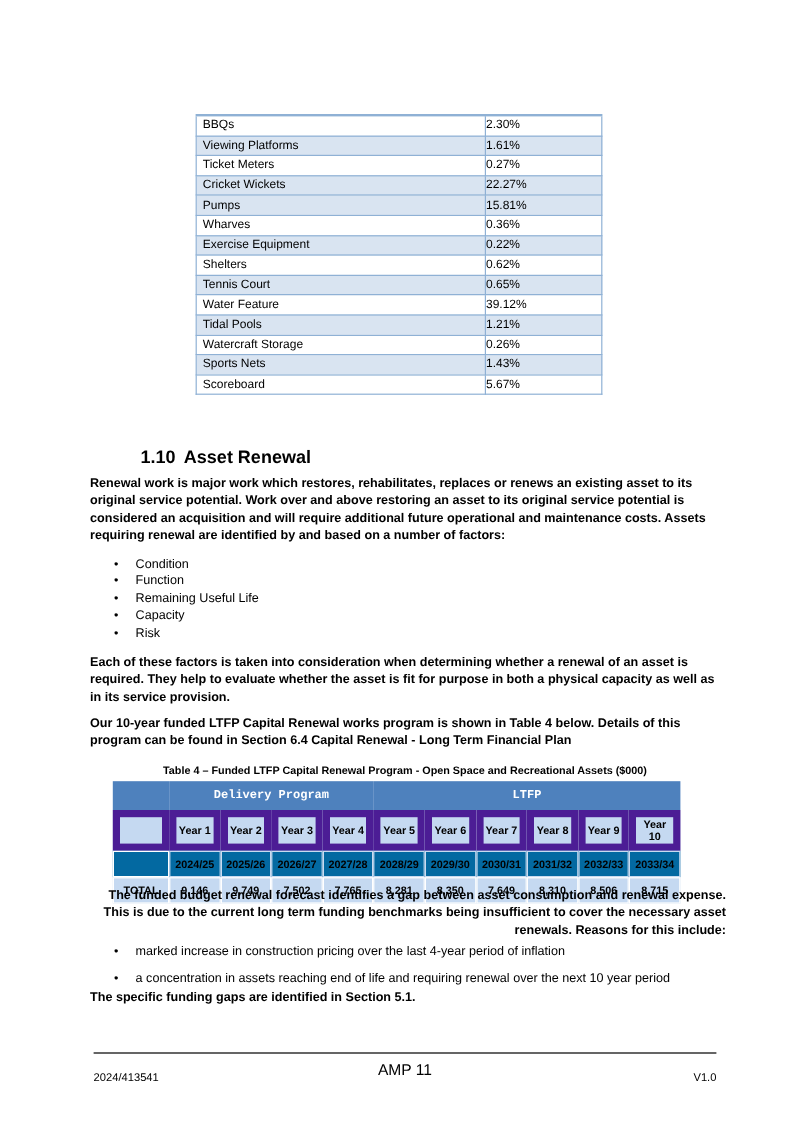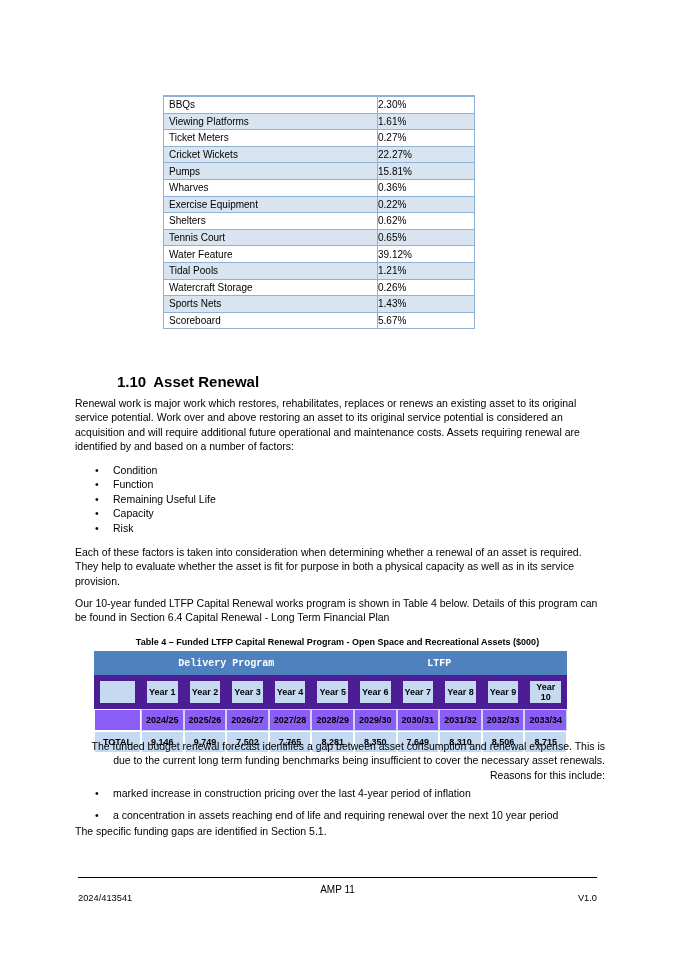--- a/index.html
+++ b/index.html
@@ -11,40 +11,40 @@
     --text:#000000;
   }
   html,body{margin:0;padding:0;background:#ffffff;}
   .page{
     position:relative;width:675px;height:954px;background:#ffffff;
     font-family:"Liberation Sans",sans-serif;color:var(--text);overflow:hidden;
   }
 
   
   .asset-table{
-    position:absolute;top:95px;left:163px;width:312px;
+    position:absolute;top:95px;left:163px;width:339px;
     border-collapse:collapse;font-size:10px;table-layout:fixed;
   }
   .asset-table{border-top:2px solid var(--asset-border);}
   .asset-table td{
     border:1px solid var(--asset-border);height:15.6px;
     padding:0 5px;vertical-align:middle;
   }
   .asset-table td.val{width:96px;text-align:left;padding:0;}
   .asset-table tr.stripe td{background:var(--stripe-blue);}
 
   
   .heading{
     position:absolute;top:373px;left:117px;
     font-size:15px;font-weight:bold;
   }
   .heading .num{margin-right:7px;}
   .para{
     position:absolute;left:75px;width:530px;
-    font-size:10.5px;line-height:14.4px;
+    font-size:10.5px;line-height:14.4px;font-weight:bold;
   }
   .p1{top:396px;}
   .p2{top:545px;}
   .p3{top:596px;}
   .pg1{top:739px;text-align:right;}
   .pg2{top:824px;}
 
   ul.bullets{
     position:absolute;left:95px;margin:0;padding:0;list-style:none;
     font-size:10.5px;line-height:14.4px;width:500px;
@@ -65,27 +65,27 @@
     border-collapse:separate;border-spacing:0;table-layout:fixed;
     font-size:9px;font-weight:bold;
   }
   .t4 col.lblcol{width:47px;}
   .t4 td{text-align:center;vertical-align:middle;overflow:hidden;}
   .t4 tr.band td{
     background:var(--header-blue);color:#ffffff;border:none;
     height:22px;font-size:10px;font-family:Liberation Mono, monospace;
   }
   .t4 tr.years td{background:var(--band-blue);border:6px solid #4c1d95;height:19px;}
-  .t4 tr.fiscal td{background:#8b5cf6;border:1px solid var(--band-blue-border);height:18px;margin-top:28px;}
+  .t4 tr.fiscal td{background:#0369a1;border:1px solid var(--band-blue-border);height:18px;margin-top:28px;}
   .t4 tr.fiscal td.lbl{border-color:#ffffff;}
   .t4 tr.total td{background:var(--band-blue);border:1px solid #ffffff;height:18px;}
 
   
   .footer-line{position:absolute;top:877px;left:78px;width:519px;border-top:1px solid #000;}
-  .footer-center{position:absolute;top:884px;left:0;width:675px;text-align:center;font-size:10px;}
+  .footer-center{position:absolute;top:884px;left:0;width:675px;text-align:center;font-size:13px;}
   .footer-left{position:absolute;top:893px;left:78px;font-size:9.3px;}
   .footer-right{position:absolute;top:893px;right:78px;font-size:9.3px;}
 </style>
 </head>
 <body>
 
 <div class="page">
 
   <table class="asset-table">
     <tbody>

